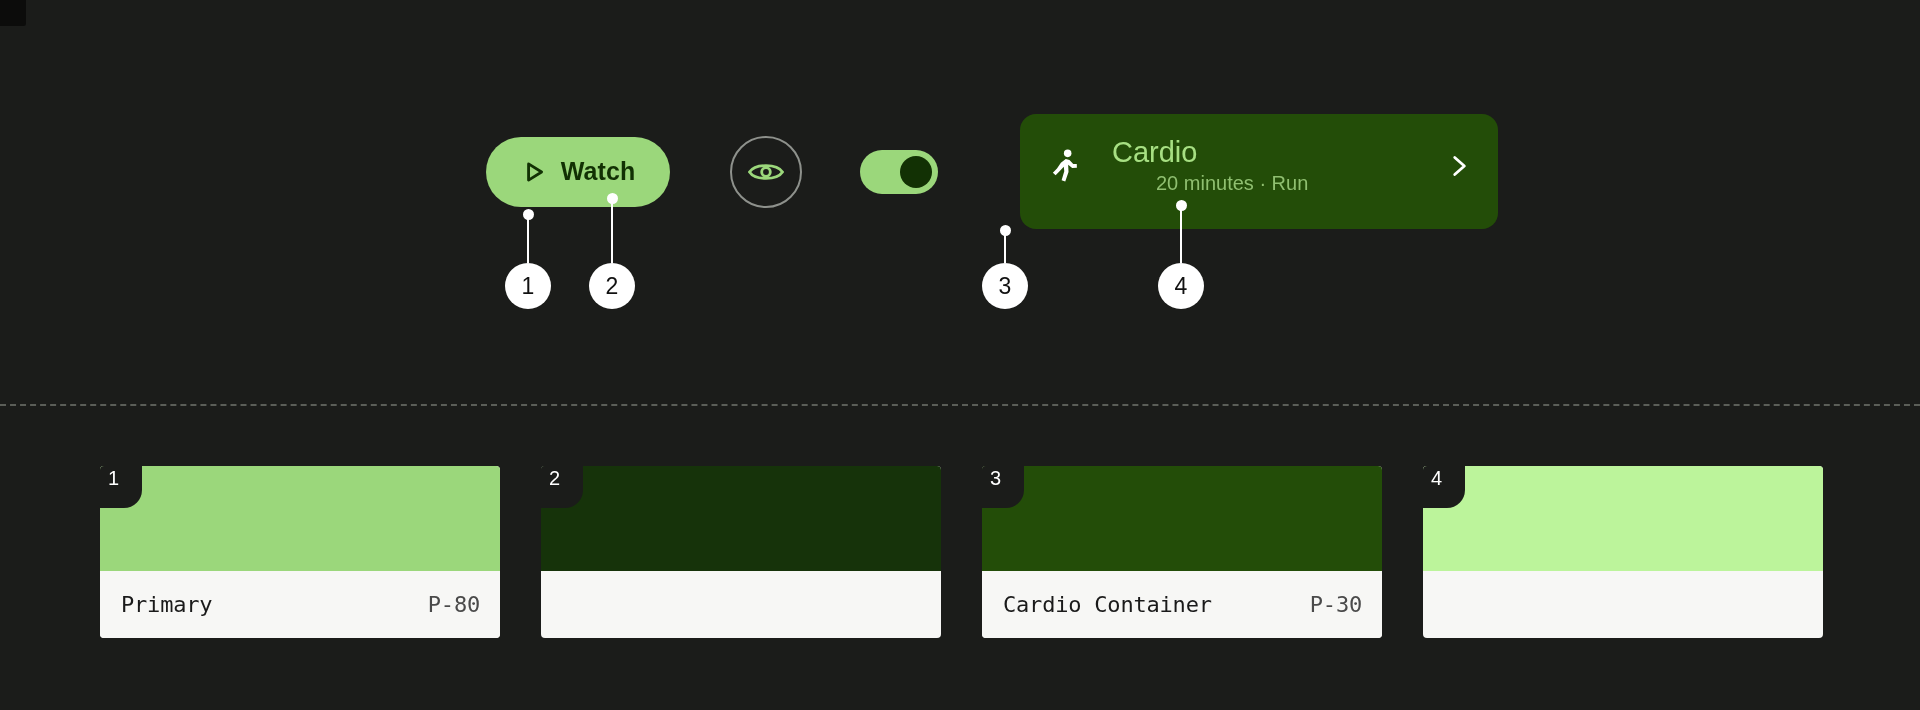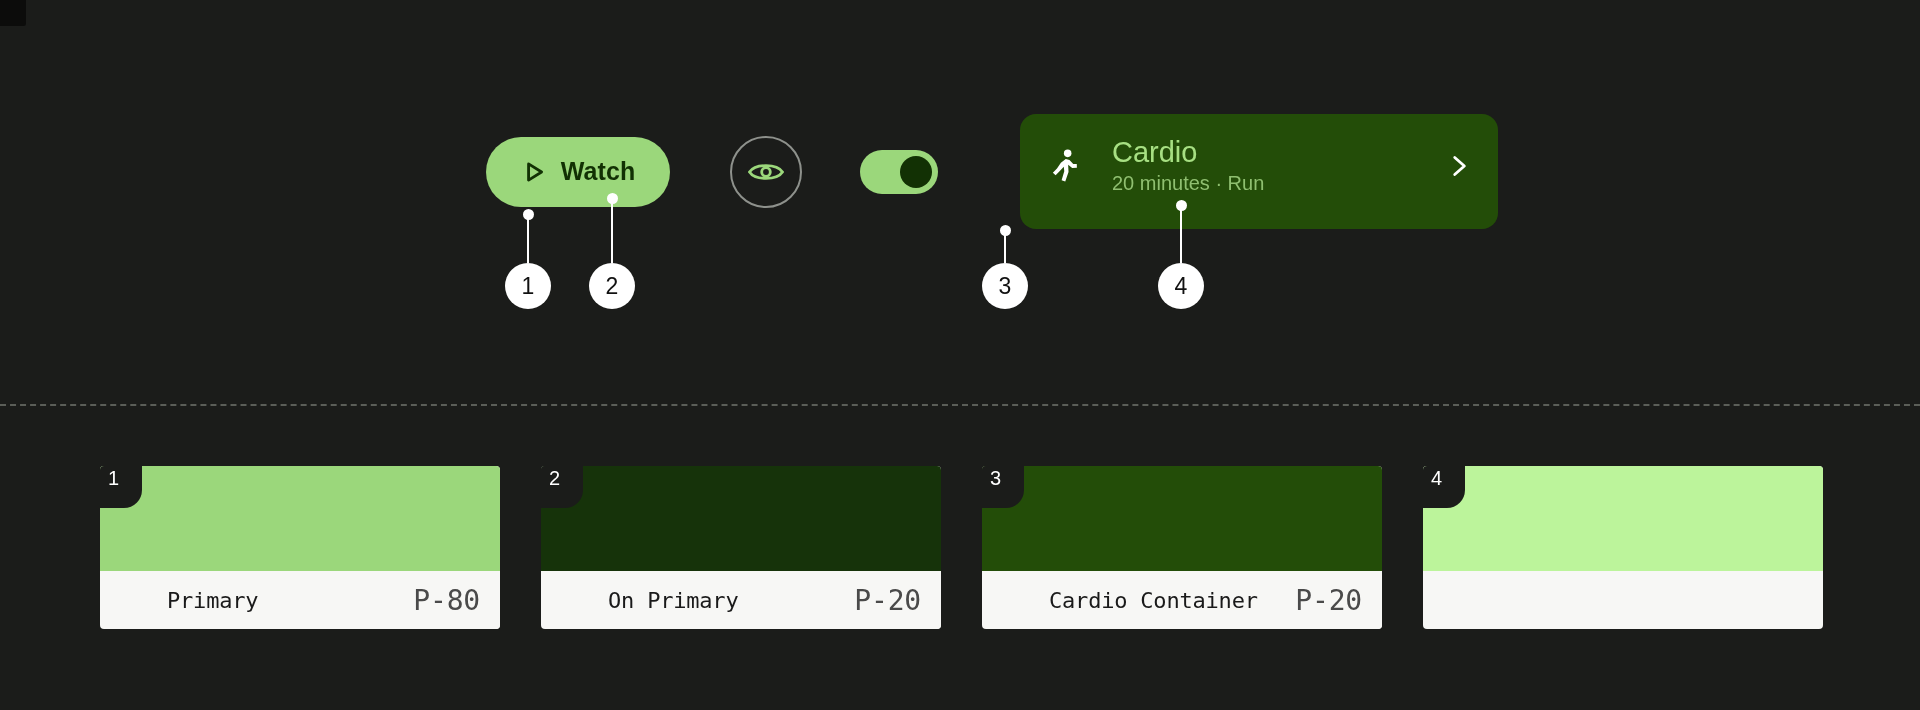--- a/index.html
+++ b/index.html
@@ -123,20 +123,21 @@
   }
   .cardio-title {
     font-size: 29px;
     font-weight: 500;
     line-height: 1.12;
   }
   .cardio-subtitle {
     font-size: 20px;
     font-weight: 400;
     line-height: 1.15;
+    margin-left: 44px;
   }
   .cardio-chevron { width: 26px; height: 30px; flex: none; }
 
   
   .callout {
     position: absolute;
     width: 0; height: 0;
   }
   .callout .anchor-dot {
     position: absolute;
@@ -206,37 +207,36 @@
     color: #ffffff;
     font-size: 20px;
     font-weight: 500;
     display: flex;
     align-items: flex-start;
     justify-content: flex-start;
     padding: 1px 0 0 8px;
     box-sizing: border-box;
   }
   .swatch-label-bar {
-    height: 58px;
+    height: 67px;
     background: #f7f7f5;
     display: flex;
     align-items: center;
     justify-content: space-between;
     padding: 0 20px 0 21px;
     box-sizing: border-box;
     font-family: "DejaVu Sans Mono", "Liberation Mono", monospace;
-    margin-left: 46px;
   }
   .swatch-name {
     font-size: 22px;
     color: #1a1a1a;
     letter-spacing: -0.2px;
   }
   .swatch-token {
-    font-size: 28px;
+    font-size: 22px;
     color: #4a4a4a;
     letter-spacing: -0.2px;
   }
 </style>
 </head>
 <body style="background: rgb(27, 28, 26);">
 
 <div class="corner-notch"></div>
 
 <div class="showcase">
@@ -314,32 +314,28 @@
     <div class="swatch-badge">1</div>
     <div class="swatch-label-bar">
       <span class="swatch-name">Primary</span>
       <span class="swatch-token">P-80</span>
     </div>
   </div>
 
   <div class="swatch">
     <div class="swatch-color" id="swatch-color-1" style="background: rgb(22, 51, 10);"></div>
     <div class="swatch-badge">2</div>
-    <div class="swatch-label-bar">
-      <span class="swatch-name">On Primary</span>
-      <span class="swatch-token">P-20</span>
-    </div>
   </div>
 
   <div class="swatch">
     <div class="swatch-color" id="swatch-color-2" style="background: rgb(35, 77, 8);"></div>
     <div class="swatch-badge">3</div>
     <div class="swatch-label-bar">
       <span class="swatch-name">Cardio Container</span>
-      <span class="swatch-token">P-20</span>
+      <span class="swatch-token">P-30</span>
     </div>
   </div>
 
   <div class="swatch">
     <div class="swatch-color" id="swatch-color-3" style="background: rgb(188, 244, 155);"></div>
     <div class="swatch-badge">4</div>
   </div>
 
 </div>
 

